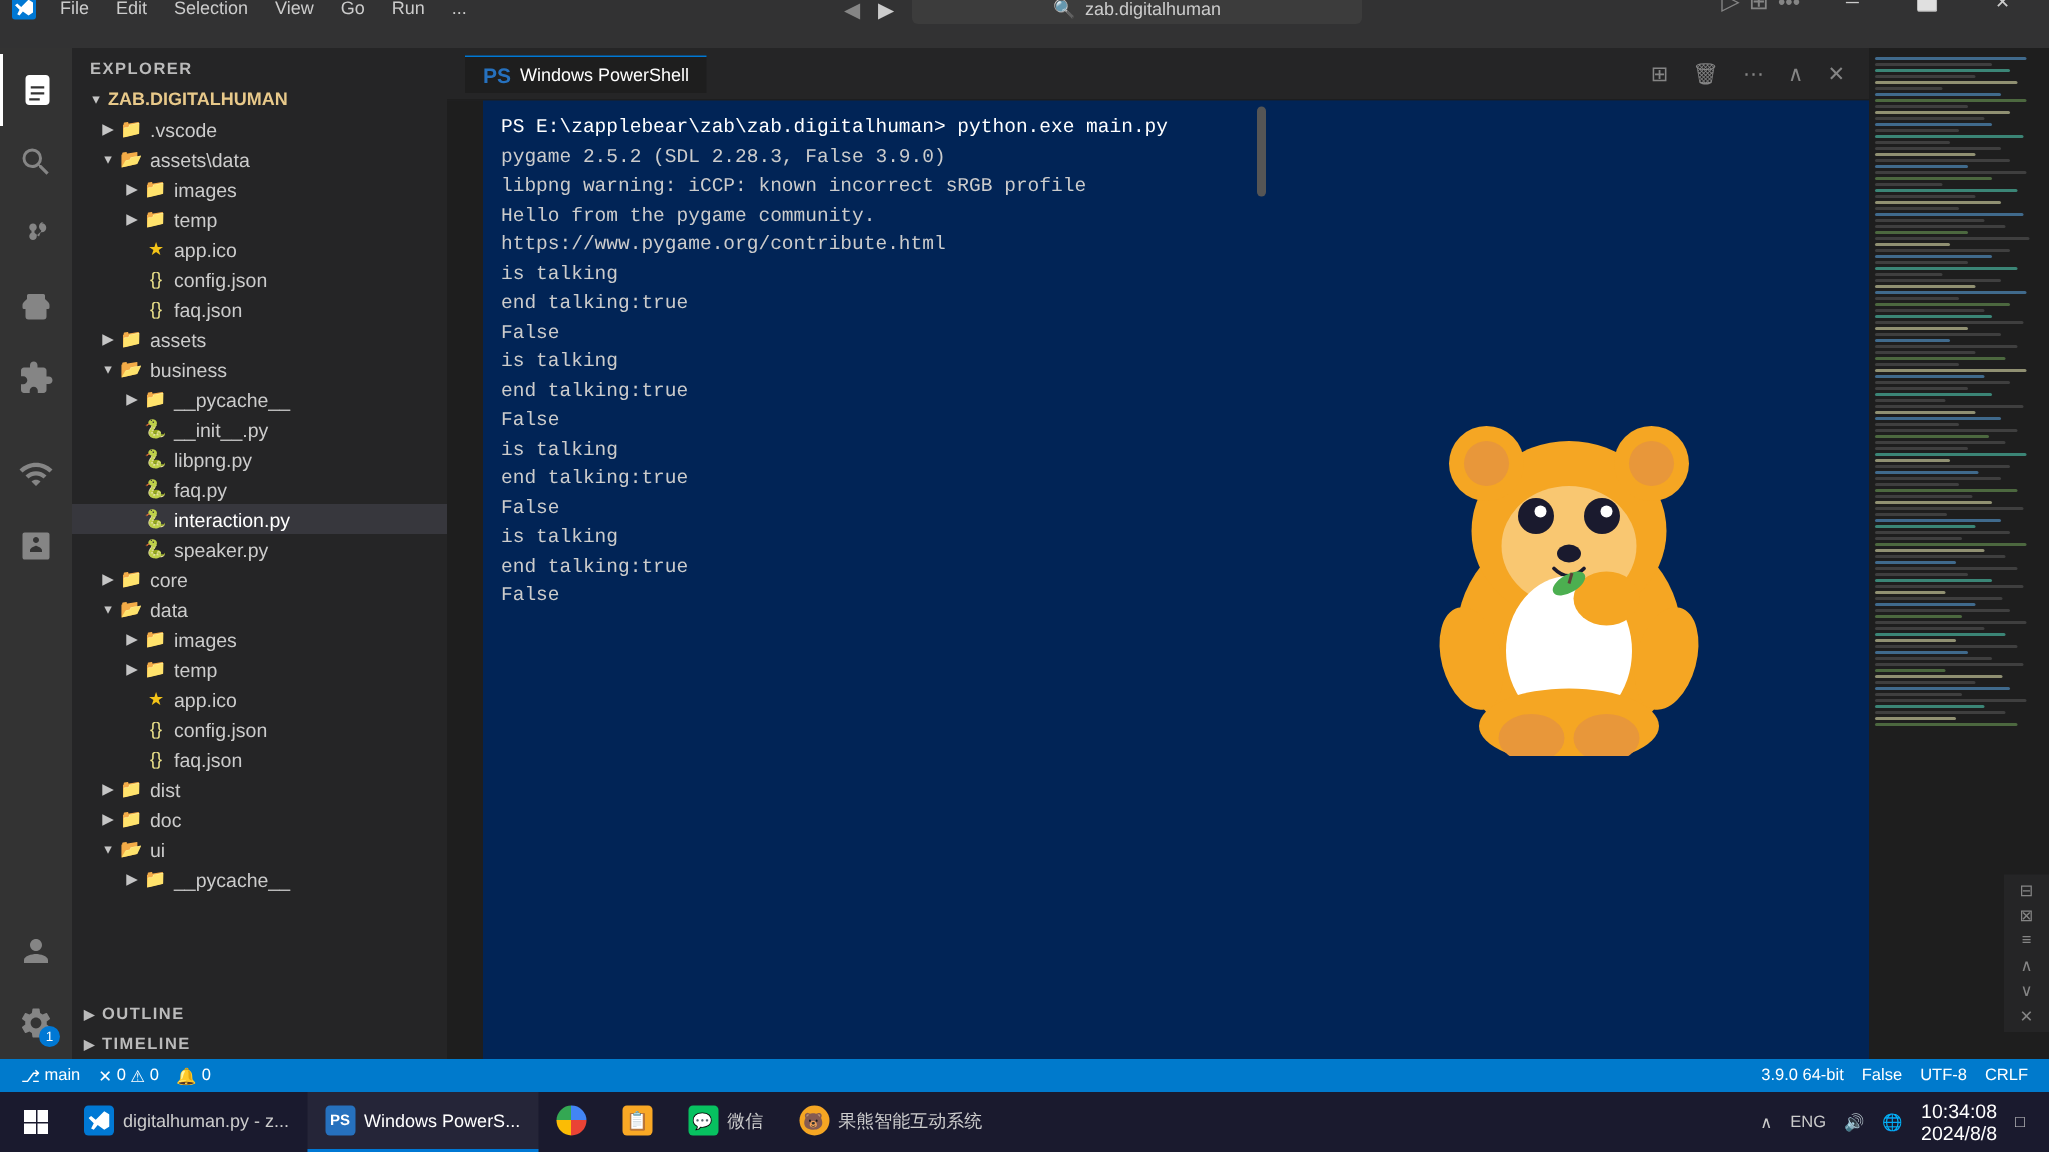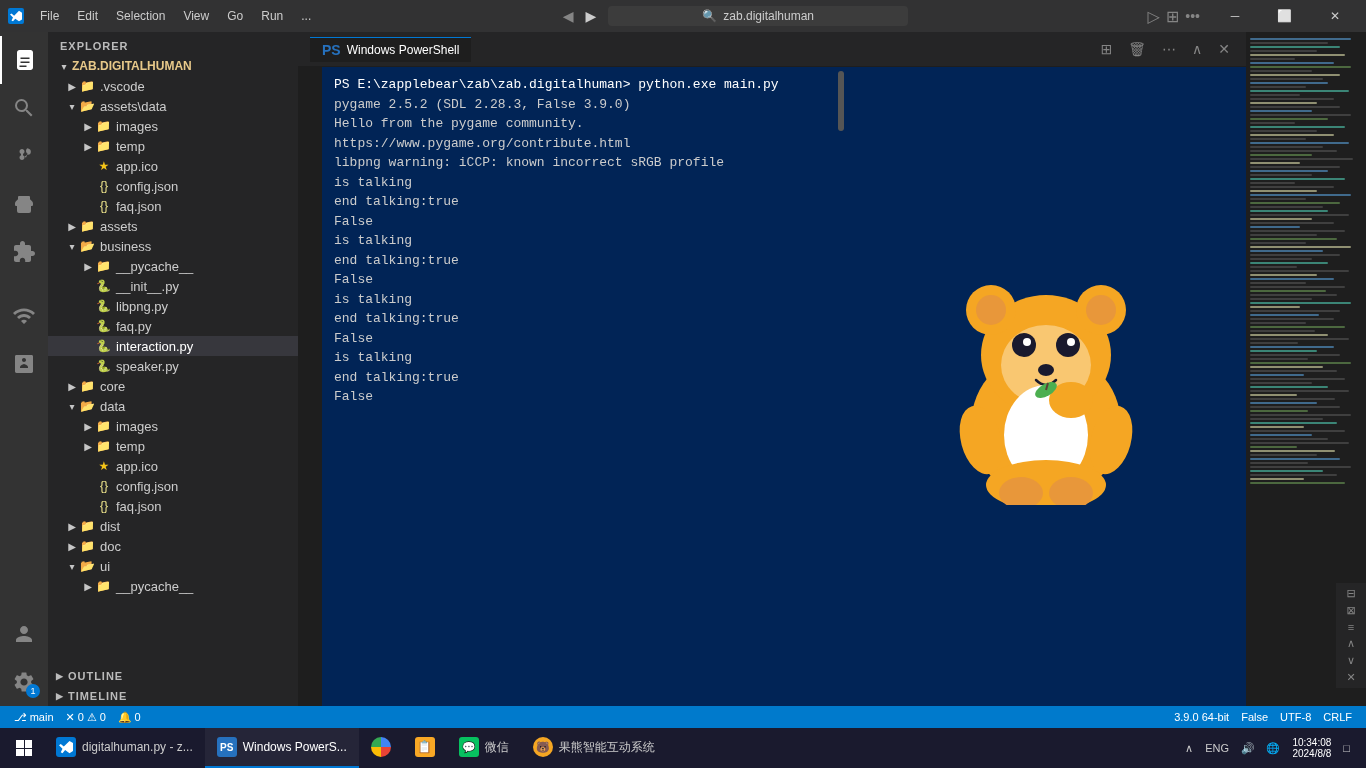--- a/index.html
+++ b/index.html
@@ -3,21 +3,21 @@
   <meta charset="utf-8">
   <style>
     * { margin: 0; padding: 0; box-sizing: border-box; }
     body { width: 1366px; height: 768px; overflow: hidden; font-family: 'Segoe UI', sans-serif; background: #1e1e1e; display: flex; flex-direction: column; }
 
     
     .title-bar {
       height: 30px;
       background: #323233;
       display: flex;
-      align-items: center;
+      align-items: flex-end;
       justify-content: space-between;
       padding: 16px 8px;
       flex-shrink: 0;
     }
     .title-bar-left { display: flex; align-items: center; gap: 8px; }
     .title-bar-menu { display: flex; align-items: center; gap: 2px; }
     .menu-item { color: #ccc; font-size: 12px; padding: 4px 8px; cursor: pointer; }
     .title-bar-center { display: flex; align-items: center; gap: 6px; background: #3c3c3c; border-radius: 4px; padding: 3px 12px; min-width: 300px; justify-content: center; }
     .title-bar-center span { color: #ccc; font-size: 12px; }
     .title-bar-right { display: flex; align-items: center; gap: 4px; }
@@ -204,21 +204,21 @@
       padding: 4px 12px;
       height: 40px;
       cursor: pointer;
       border-bottom: 2px solid transparent;
       color: #ccc;
       font-size: 12px;
       white-space: nowrap;
     }
     .taskbar-app.active { border-bottom: 2px solid #0078d4; background: rgba(255,255,255,0.05); color: #fff; }
     .taskbar-right { margin-left: auto; display: flex; align-items: center; gap: 8px; padding: 0 8px; }
-    .taskbar-clock { color: #fff; font-size: 10px; text-align: right; }
+    .taskbar-clock { color: #fff; font-size: 13px; text-align: right; }
     .sys-tray { display: flex; align-items: center; gap: 4px; }
     .sys-item { color: #ccc; font-size: 11px; cursor: pointer; padding: 2px 4px; }
 
     
     .win-logo { width: 16px; height: 16px; display: grid; grid-template-columns: 1fr 1fr; grid-template-rows: 1fr 1fr; gap: 1px; }
     .win-logo-q { background: #fff; }
 
     
     .app-icon-vscode { width: 20px; height: 20px; background: #0078d4; border-radius: 3px; display: flex; align-items: center; justify-content: center; font-size: 12px; color: #fff; font-weight: bold; }
     .app-icon-ps { width: 20px; height: 20px; background: #2671be; border-radius: 3px; display: flex; align-items: center; justify-content: center; font-size: 10px; color: #fff; font-weight: bold; }
@@ -494,22 +494,22 @@
         <span class="term-ctrl-btn">∧</span>
         <span class="term-ctrl-btn">✕</span>
       </div>
     </div>
 
     <div class="terminal-body">
 
       <div class="terminal-content">
         <div class="cmd">PS E:\zapplebear\zab\zab.digitalhuman&gt; python.exe main.py</div>
         <div>pygame 2.5.2 (SDL 2.28.3, False 3.9.0)</div>
+        <div>libpng warning: iCCP: known incorrect sRGB profile</div>
         <div>Hello from the pygame community.  https://www.pygame.org/contribute.html</div>
-        <div>libpng warning: iCCP: known incorrect sRGB profile</div>
         <div>is talking</div>
         <div>end talking:true</div>
         <div>False</div>
         <div>is talking</div>
         <div>end talking:true</div>
         <div>False</div>
         <div>is talking</div>
         <div>end talking:true</div>
         <div>False</div>
         <div>is talking</div>

